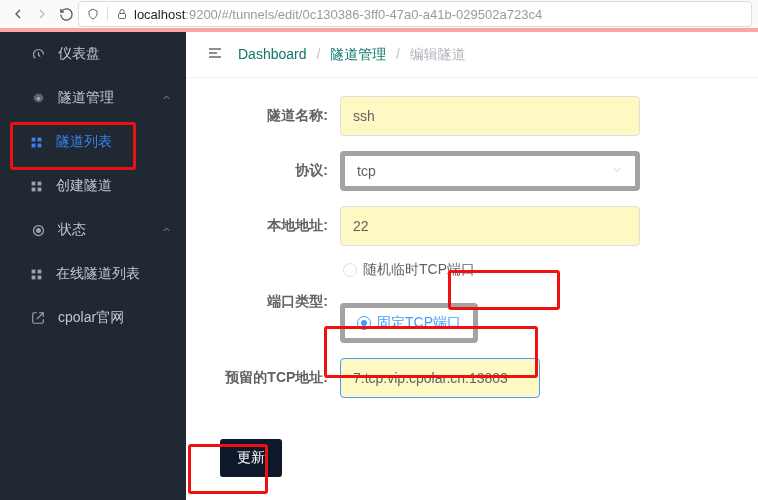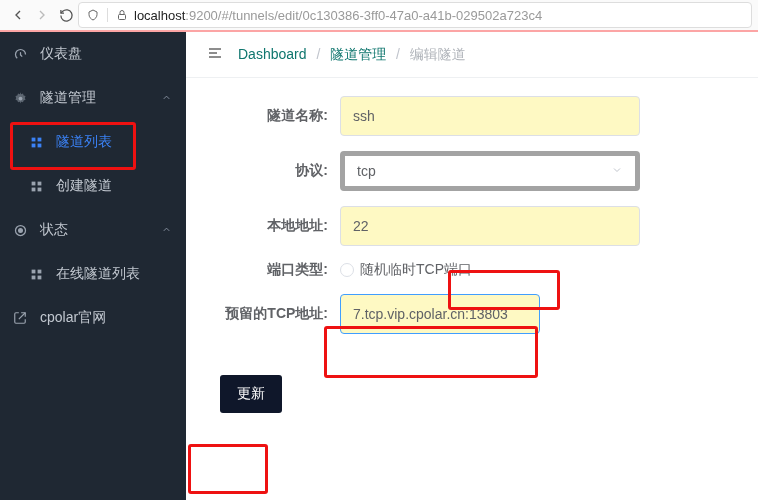--- a/index.html
+++ b/index.html
@@ -1,28 +1,28 @@
 <!DOCTYPE html>
 <html><head>
 <meta charset="utf-8">
 <style>
   * { box-sizing: border-box; margin: 0; padding: 0; }
   body { font-family: -apple-system, "PingFang SC", "Microsoft YaHei", Arial, sans-serif; font-size: 14px; color: #333; background: #fff; width: 758px; height: 500px; overflow: hidden; }
-  .toolbar { height: 32px; display: flex; align-items: center; padding: 0 6px; gap: 0; border-bottom: 2px solid #fca5a5; background: #fafafa; }
+  .toolbar { height: 32px; display: flex; align-items: center; padding: 0 6px; gap: 0; border-bottom: 4px solid #fca5a5; background: #fafafa; }
   .tb-btn { width: 24px; height: 24px; display: flex; align-items: center; justify-content: center; color: #555; border-radius: 4px; cursor: pointer; }
   .tb-btn.disabled { color: #bbb; }
   .addr { flex: 1; display: flex; align-items: center; height: 26px; background: #fff; border: 1px solid #ddd; border-radius: 4px; padding: 0 8px; gap: 6px; font-size: 13px; color: #666; }
   .addr .host { color: #222; font-weight: 500; }
   .addr .rest { color: #9a9a9a; }
   .addr-divider { width: 1px; height: 14px; background: #ddd; margin: 0 2px; }
   .addr .icon { color: #666; display: flex; align-items: center; }
 
   .app { display: flex; height: calc(500px - 32px); }
   .sidebar { width: 186px; background: #1f2833; color: #c2c8d0; display: flex; flex-direction: column; }
-  .side-item { display: flex; align-items: center; gap: 12px; height: 44px; padding: 0 12px; font-size: 14px; cursor: pointer; position: relative; }
+  .side-item { display: flex; align-items: center; gap: 12px; height: 44px; padding: 0 30px; font-size: 14px; cursor: pointer; position: relative; }
   .side-item.group { font-weight: 500; }
   .side-item .chev { position: absolute; right: 14px; color: #8a94a3; }
   .side-item.child { padding-left: 28px; }
   .side-item.active { color: #3b82f6; }
   .side-icon { width: 16px; display: flex; align-items: center; justify-content: center; color: #9aa3af; }
   .side-item.active .side-icon { color: #3b82f6; }
   .hl-red { border: 3px solid #e11; border-radius: 3px; }
   #hl-side { position: absolute; left: 10px; top: 122px; width: 126px; height: 48px; pointer-events: none; }
 
   .main { flex: 1; position: relative; }
@@ -217,20 +217,24 @@
         <label>本地地址:</label>
         <div class="ctrl"><input class="inp" value="22" style=""></div>
       </div>
       <div class="row">
         <label>端口类型:</label>
         <div class="radios">
           <div class="radio">
             <span class="dot"></span>
             <span>随机临时TCP端口</span>
           </div>
+          <div class="radio sel">
+            <span class="dot"></span>
+            <span>固定TCP端口</span>
+          </div>
         </div>
       </div>
       <div class="row">
         <label>预留的TCP地址:</label>
         <div class="ctrl" style="max-width:200px;"><input class="inp focused" value="7.tcp.vip.cpolar.cn:13803" style=""></div>
       </div>
       <button class="btn btn-submit">更新</button>
     </div>
   </div>
 </div>

